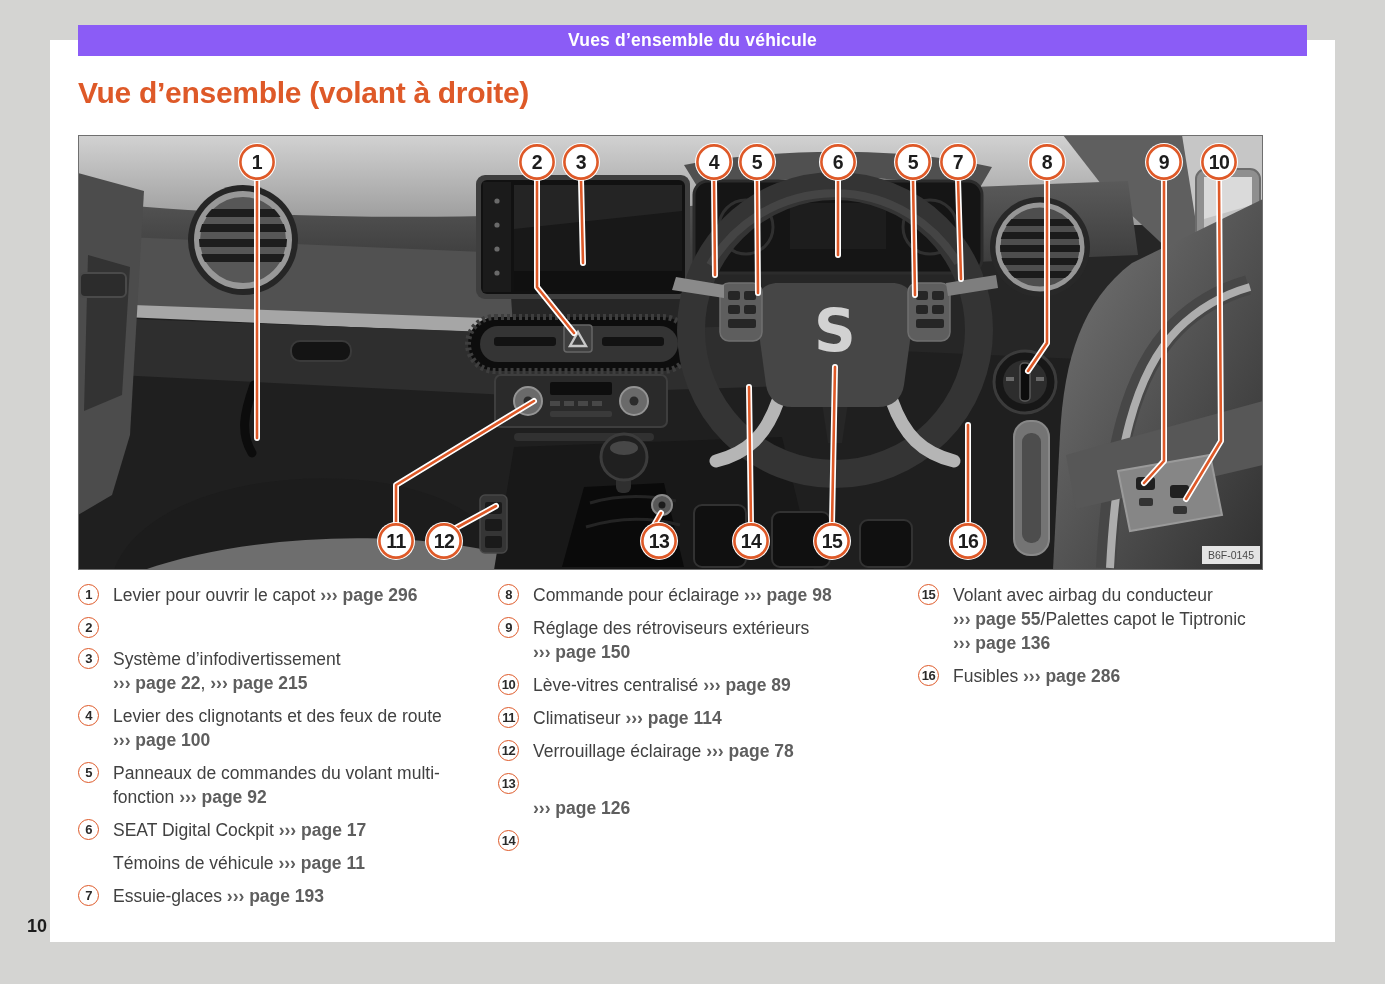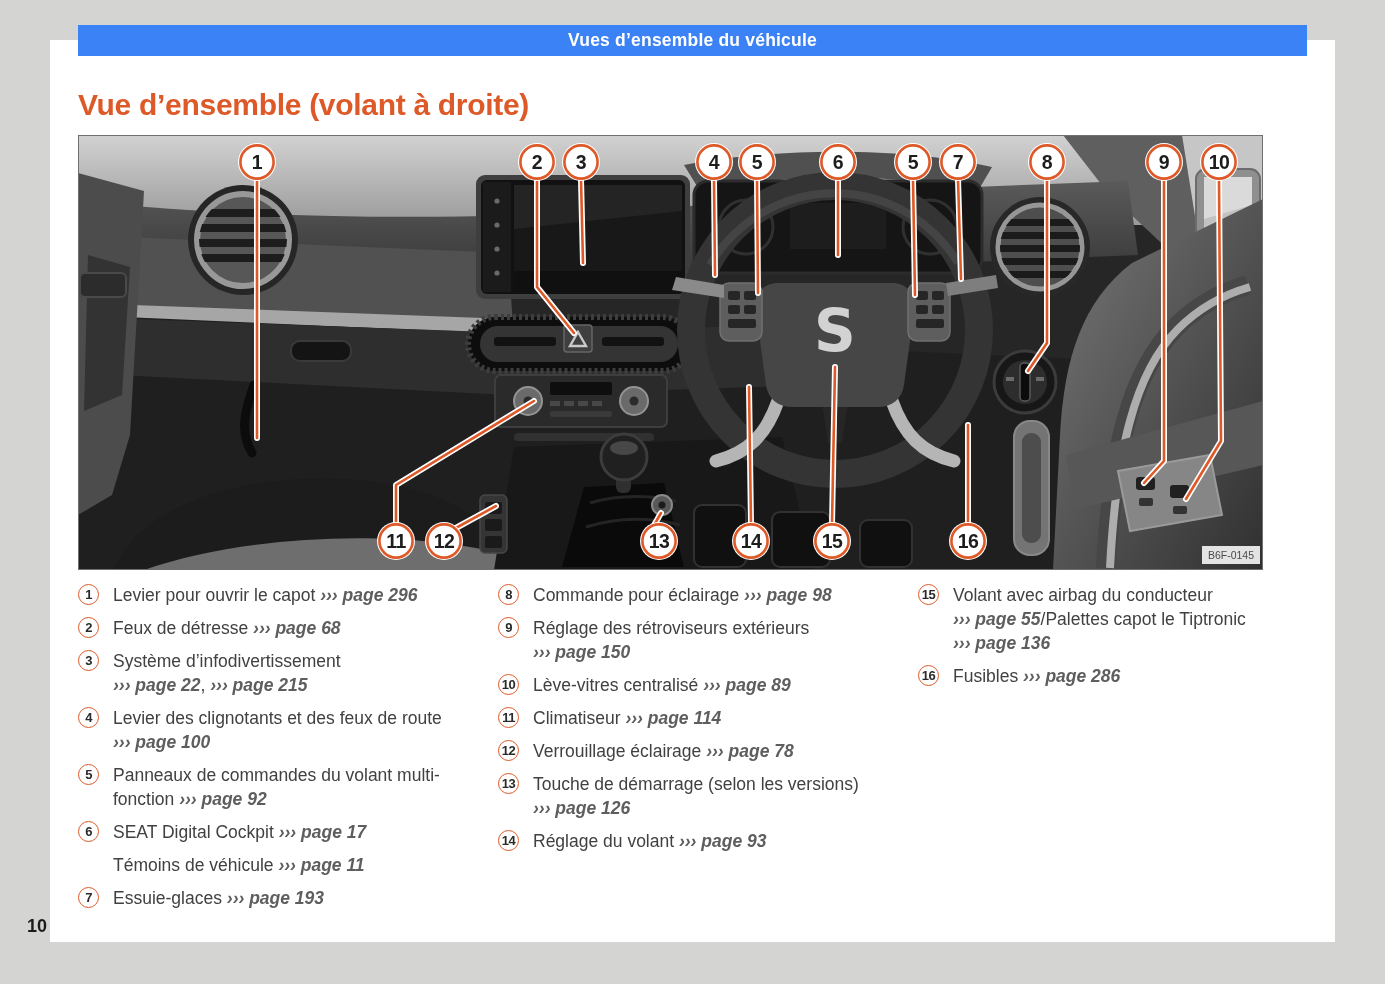--- a/index.html
+++ b/index.html
@@ -4,42 +4,42 @@
 <style>
   html,body{margin:0;padding:0;}
   body{
     width:1385px;height:984px;position:relative;overflow:hidden;
     background:#d4d4d2;
     font-family:"Liberation Sans","DejaVu Sans",sans-serif;
   }
   .sheet{position:absolute;left:50px;top:40px;width:1285px;height:902px;background:#ffffff;}
   .chapter-bar{
     position:absolute;left:78px;top:25px;width:1229px;height:31px;
-    background:#3b82f6;color:#ffffff;font-weight:bold;font-size:17.5px;
+    background:#8b5cf6;color:#ffffff;font-weight:bold;font-size:17.5px;
     display:flex;align-items:center;justify-content:center;letter-spacing:.2px;
   }
   .page-title{
     position:absolute;left:78px;top:76px;
-    color:#de5928;font-weight:bold;font-size:30px;letter-spacing:-.3px;margin-top:12px;
+    color:#de5928;font-weight:bold;font-size:30px;letter-spacing:-.3px;
   }
   .figure-wrap{position:absolute;left:78px;top:135px;width:1185px;height:435px;}
   .legend{
     position:absolute;left:78px;top:583px;
     display:grid;grid-template-columns:380px 380px 389px;column-gap:40px;
   }
   .lrow{display:flex;align-items:flex-start;margin:0 0 9px;}
   .lnum{flex:0 0 35px;padding-top:1px;}
   .lcirc{
     width:21px;height:21px;border:1.7px solid #de5928;border-radius:50%;
     display:flex;align-items:center;justify-content:center;
     font-size:13px;font-weight:bold;color:#2a2a2a;box-sizing:border-box;
     letter-spacing:-0.5px;
   }
   .ltext{font-size:17.5px;line-height:24px;color:#414141;}
-  .ref{font-weight:bold;color:#5e5e5e;cursor:pointer;font-style:italic;}
+  .ref{font-weight:bold;color:#5e5e5e;cursor:pointer;}
   .page-num{position:absolute;left:27px;top:916px;font-size:18px;font-weight:bold;color:#1c1c1c;}
   .callout-num{font-size:19.5px;font-weight:bold;fill:#1d1d1d;text-anchor:middle;letter-spacing:-0.5px;}
   .figcode{font-size:10.5px;fill:#4a4a4a;text-anchor:middle;}
 </style>
 </head>
 <body>
 
 <div class="sheet"></div>
 
 <div class="chapter-bar">
@@ -301,21 +301,20 @@
       <div class="lrow">
         <span class="lnum">
           <span class="lcirc">1</span>
         </span>
         <span class="ltext"><span>Levier pour ouvrir le capot </span><span class="ref">››› page 296</span></span>
       </div>
       <div class="lrow">
         <span class="lnum">
           <span class="lcirc">2</span>
         </span>
-        <span class="ltext"><span>Feux de détresse </span><span class="ref">››› page 68</span></span>
       </div>
       <div class="lrow">
         <span class="lnum">
           <span class="lcirc">3</span>
         </span>
         <span class="ltext"><span>Système d’infodivertissement</span><br><span class="ref">››› page 22</span><span>, </span><span class="ref">››› page 215</span></span>
       </div>
       <div class="lrow">
         <span class="lnum">
           <span class="lcirc">4</span>
@@ -373,27 +372,26 @@
       <div class="lrow">
         <span class="lnum">
           <span class="lcirc">12</span>
         </span>
         <span class="ltext"><span>Verrouillage éclairage </span><span class="ref">››› page 78</span></span>
       </div>
       <div class="lrow">
         <span class="lnum">
           <span class="lcirc">13</span>
         </span>
-        <span class="ltext"><span>Touche de démarrage (selon les versions)</span><br><span class="ref">››› page 126</span></span>
+        <span class="ltext"><br><span class="ref">››› page 126</span></span>
       </div>
       <div class="lrow">
         <span class="lnum">
           <span class="lcirc">14</span>
         </span>
-        <span class="ltext"><span>Réglage du volant </span><span class="ref">››› page 93</span></span>
       </div>
     </div>
     <div>
       <div class="lrow">
         <span class="lnum">
           <span class="lcirc">15</span>
         </span>
         <span class="ltext"><span>Volant avec airbag du conducteur</span><br><span class="ref">››› page 55</span><span>/Palettes capot le Tiptronic</span><br><span class="ref">››› page 136</span></span>
       </div>
       <div class="lrow">

